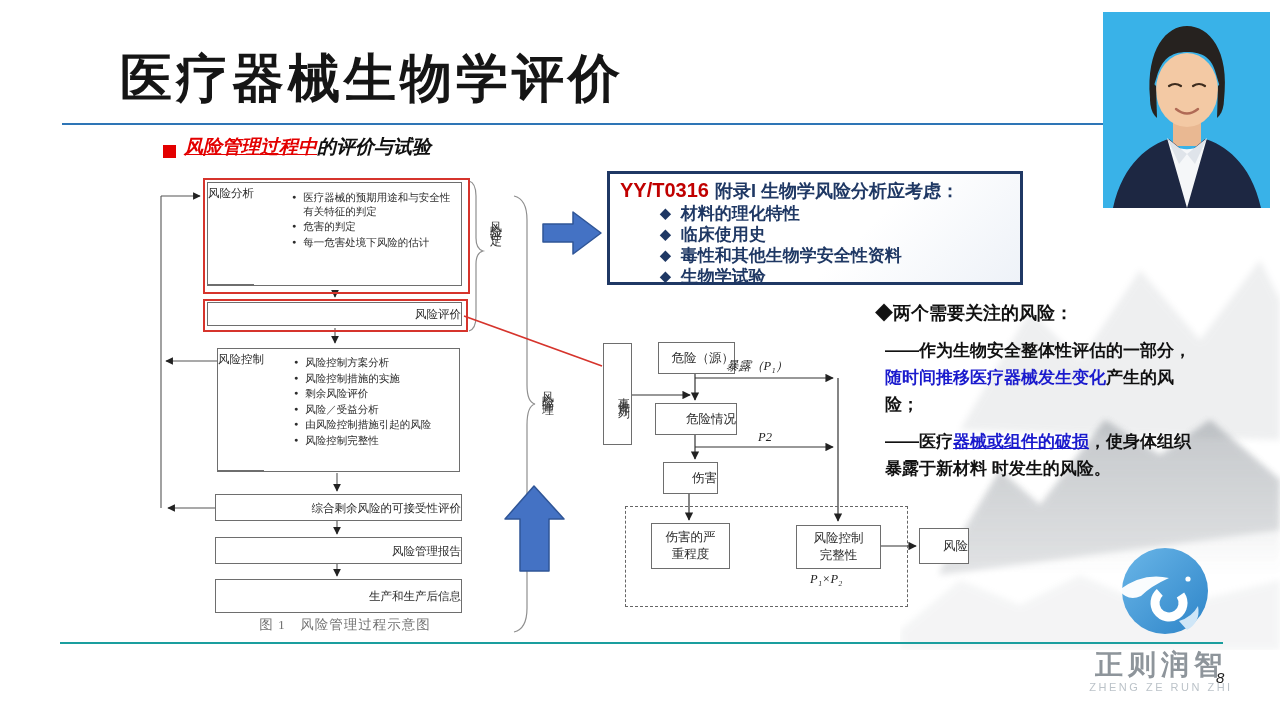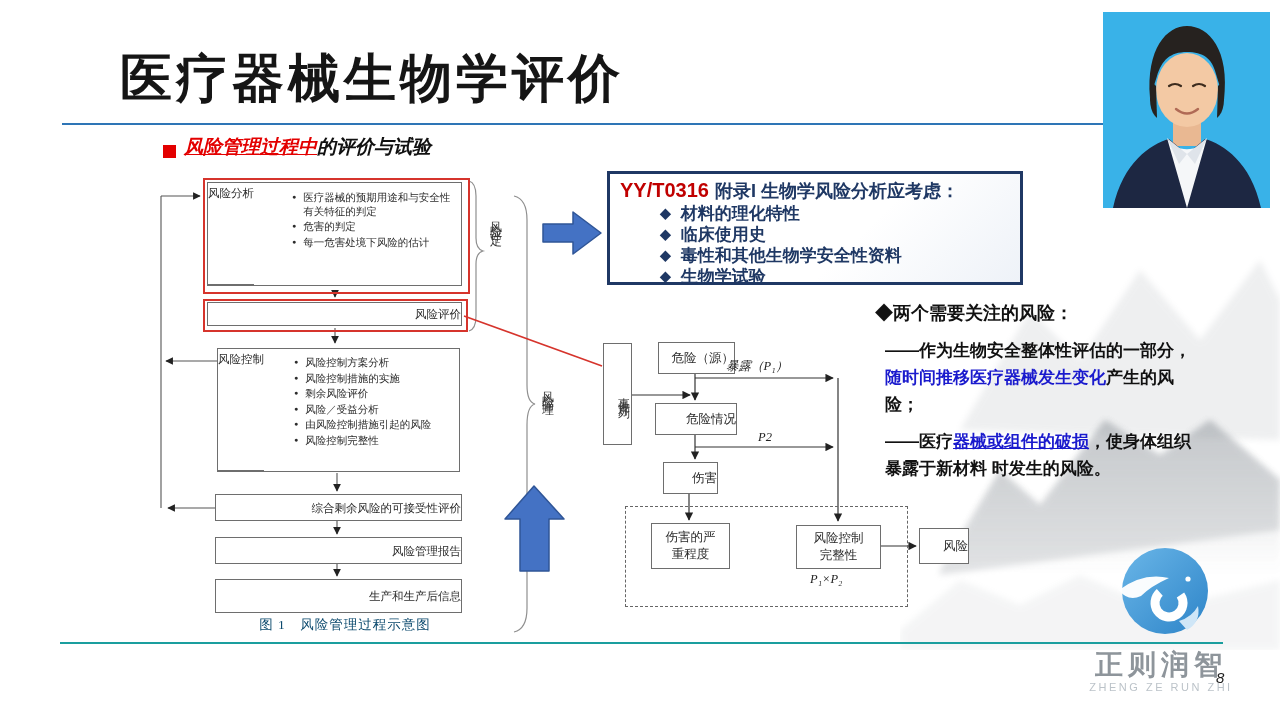--- a/index.html
+++ b/index.html
@@ -18,21 +18,21 @@
         font-family:"Liberation Serif",serif;display:flex;align-items:center;justify-content:flex-end;
         text-align:center;font-size:11.5px;line-height:14px;}
   .fcol{flex-direction:row;align-items:stretch;justify-content:flex-start;}
   .fhead{border-bottom:1px solid #6e6e6e;padding:3px 0;text-align:center;flex:none;}
   .fbody{padding:8px 8px 4px 38px;text-align:left;}
   .fb-li{display:flex;gap:7px;font-size:10.5px;line-height:13.5px;margin-bottom:2px;text-align:left;}
   .fb-li .dot{font-size:7px;line-height:13.5px;}
   .redframe{position:absolute;border:2px solid #d6342c;background:transparent;}
   .vtext{writing-mode:vertical-rl;text-orientation:upright;letter-spacing:4px;
          font-family:"Liberation Serif",serif;color:#333;}
-  .fcaption{font-family:"Liberation Serif",serif;color:#0c4a6e;font-size:13.5px;letter-spacing:1px;}
+  .fcaption{font-family:"Liberation Serif",serif;color:#737373;font-size:13.5px;letter-spacing:1px;}
   
   .infobox{left:607px;top:171px;width:416px;height:114px;border:3px solid #1f3864;
            background:linear-gradient(135deg,#ffffff 60%,#eef2f8);box-sizing:border-box;padding:5px 10px 16px 10px;}
   .infobox .trow{font-size:18px;font-weight:700;color:#1f3864;white-space:nowrap;}
   .infobox .code{color:#c00000;font-size:20px;margin-right:6px;}
   .ib-li{display:flex;gap:10px;margin-left:40px;font-size:17px;font-weight:700;color:#1f3864;line-height:21px;}
   .ib-li .dia{font-size:14px;line-height:21px;}
   
   .notes{left:875px;top:300px;width:336px;color:#111;font-size:17px;font-weight:700;line-height:27px;}
   .notes .nh{font-size:18px;}

